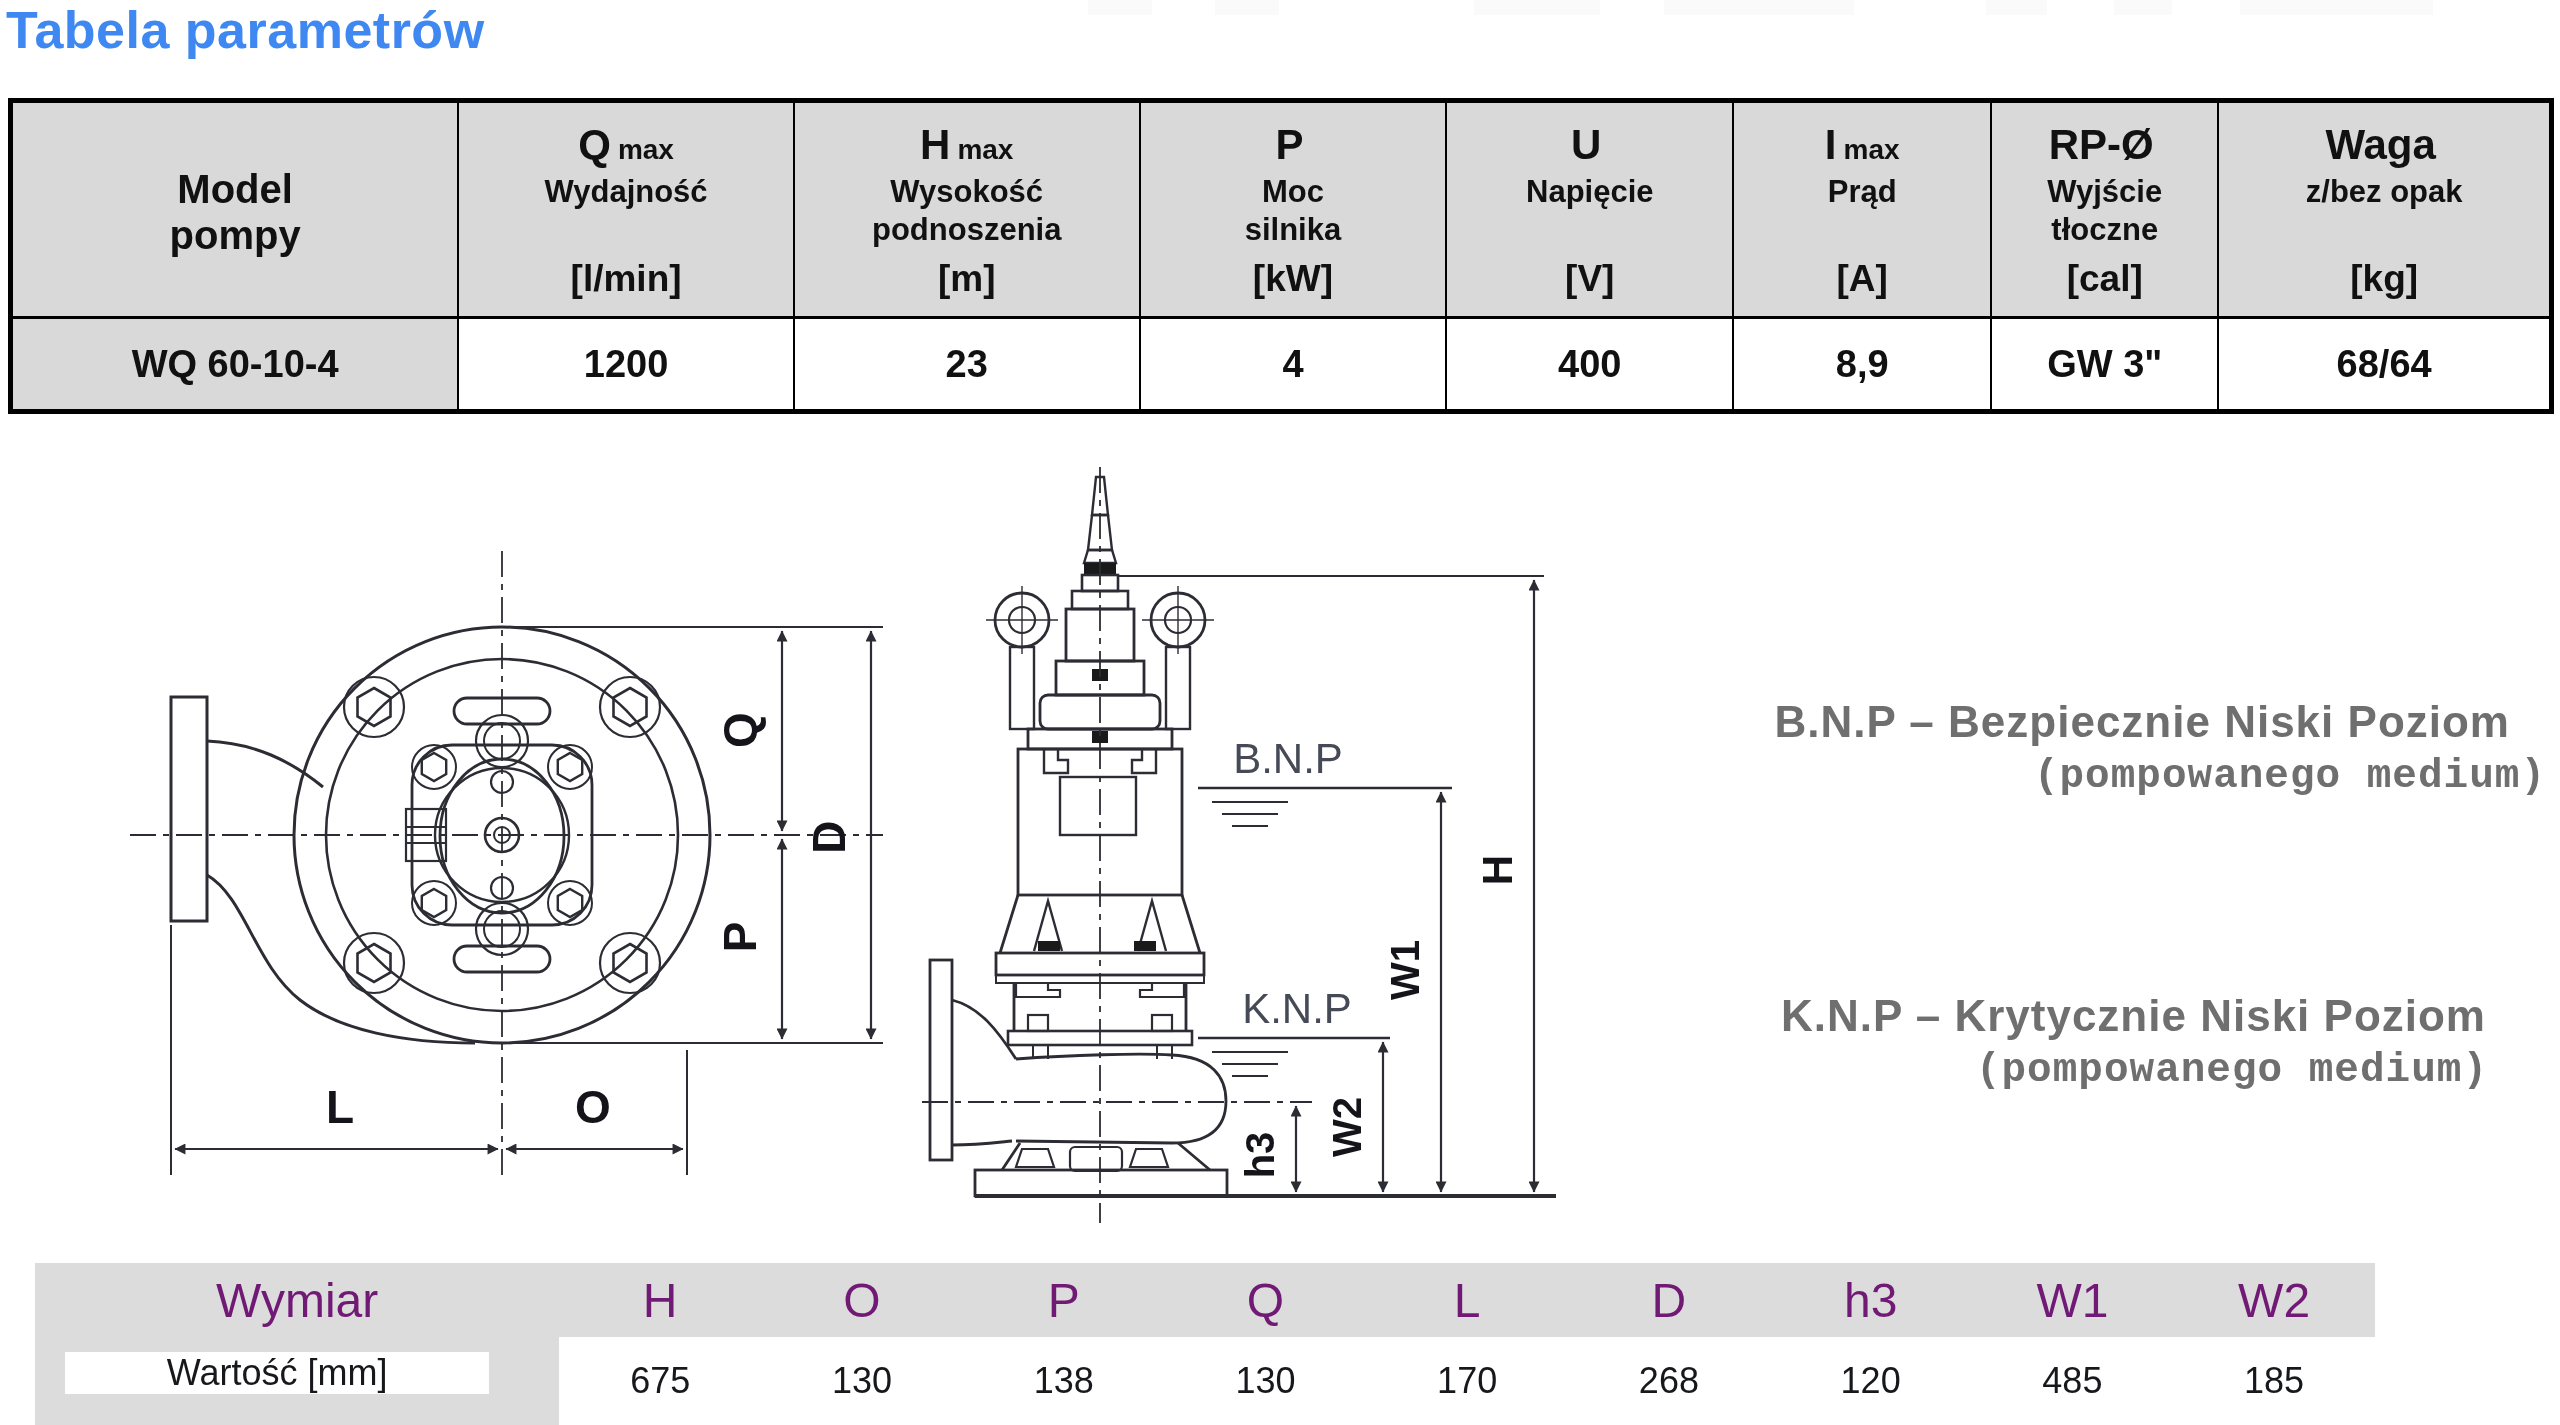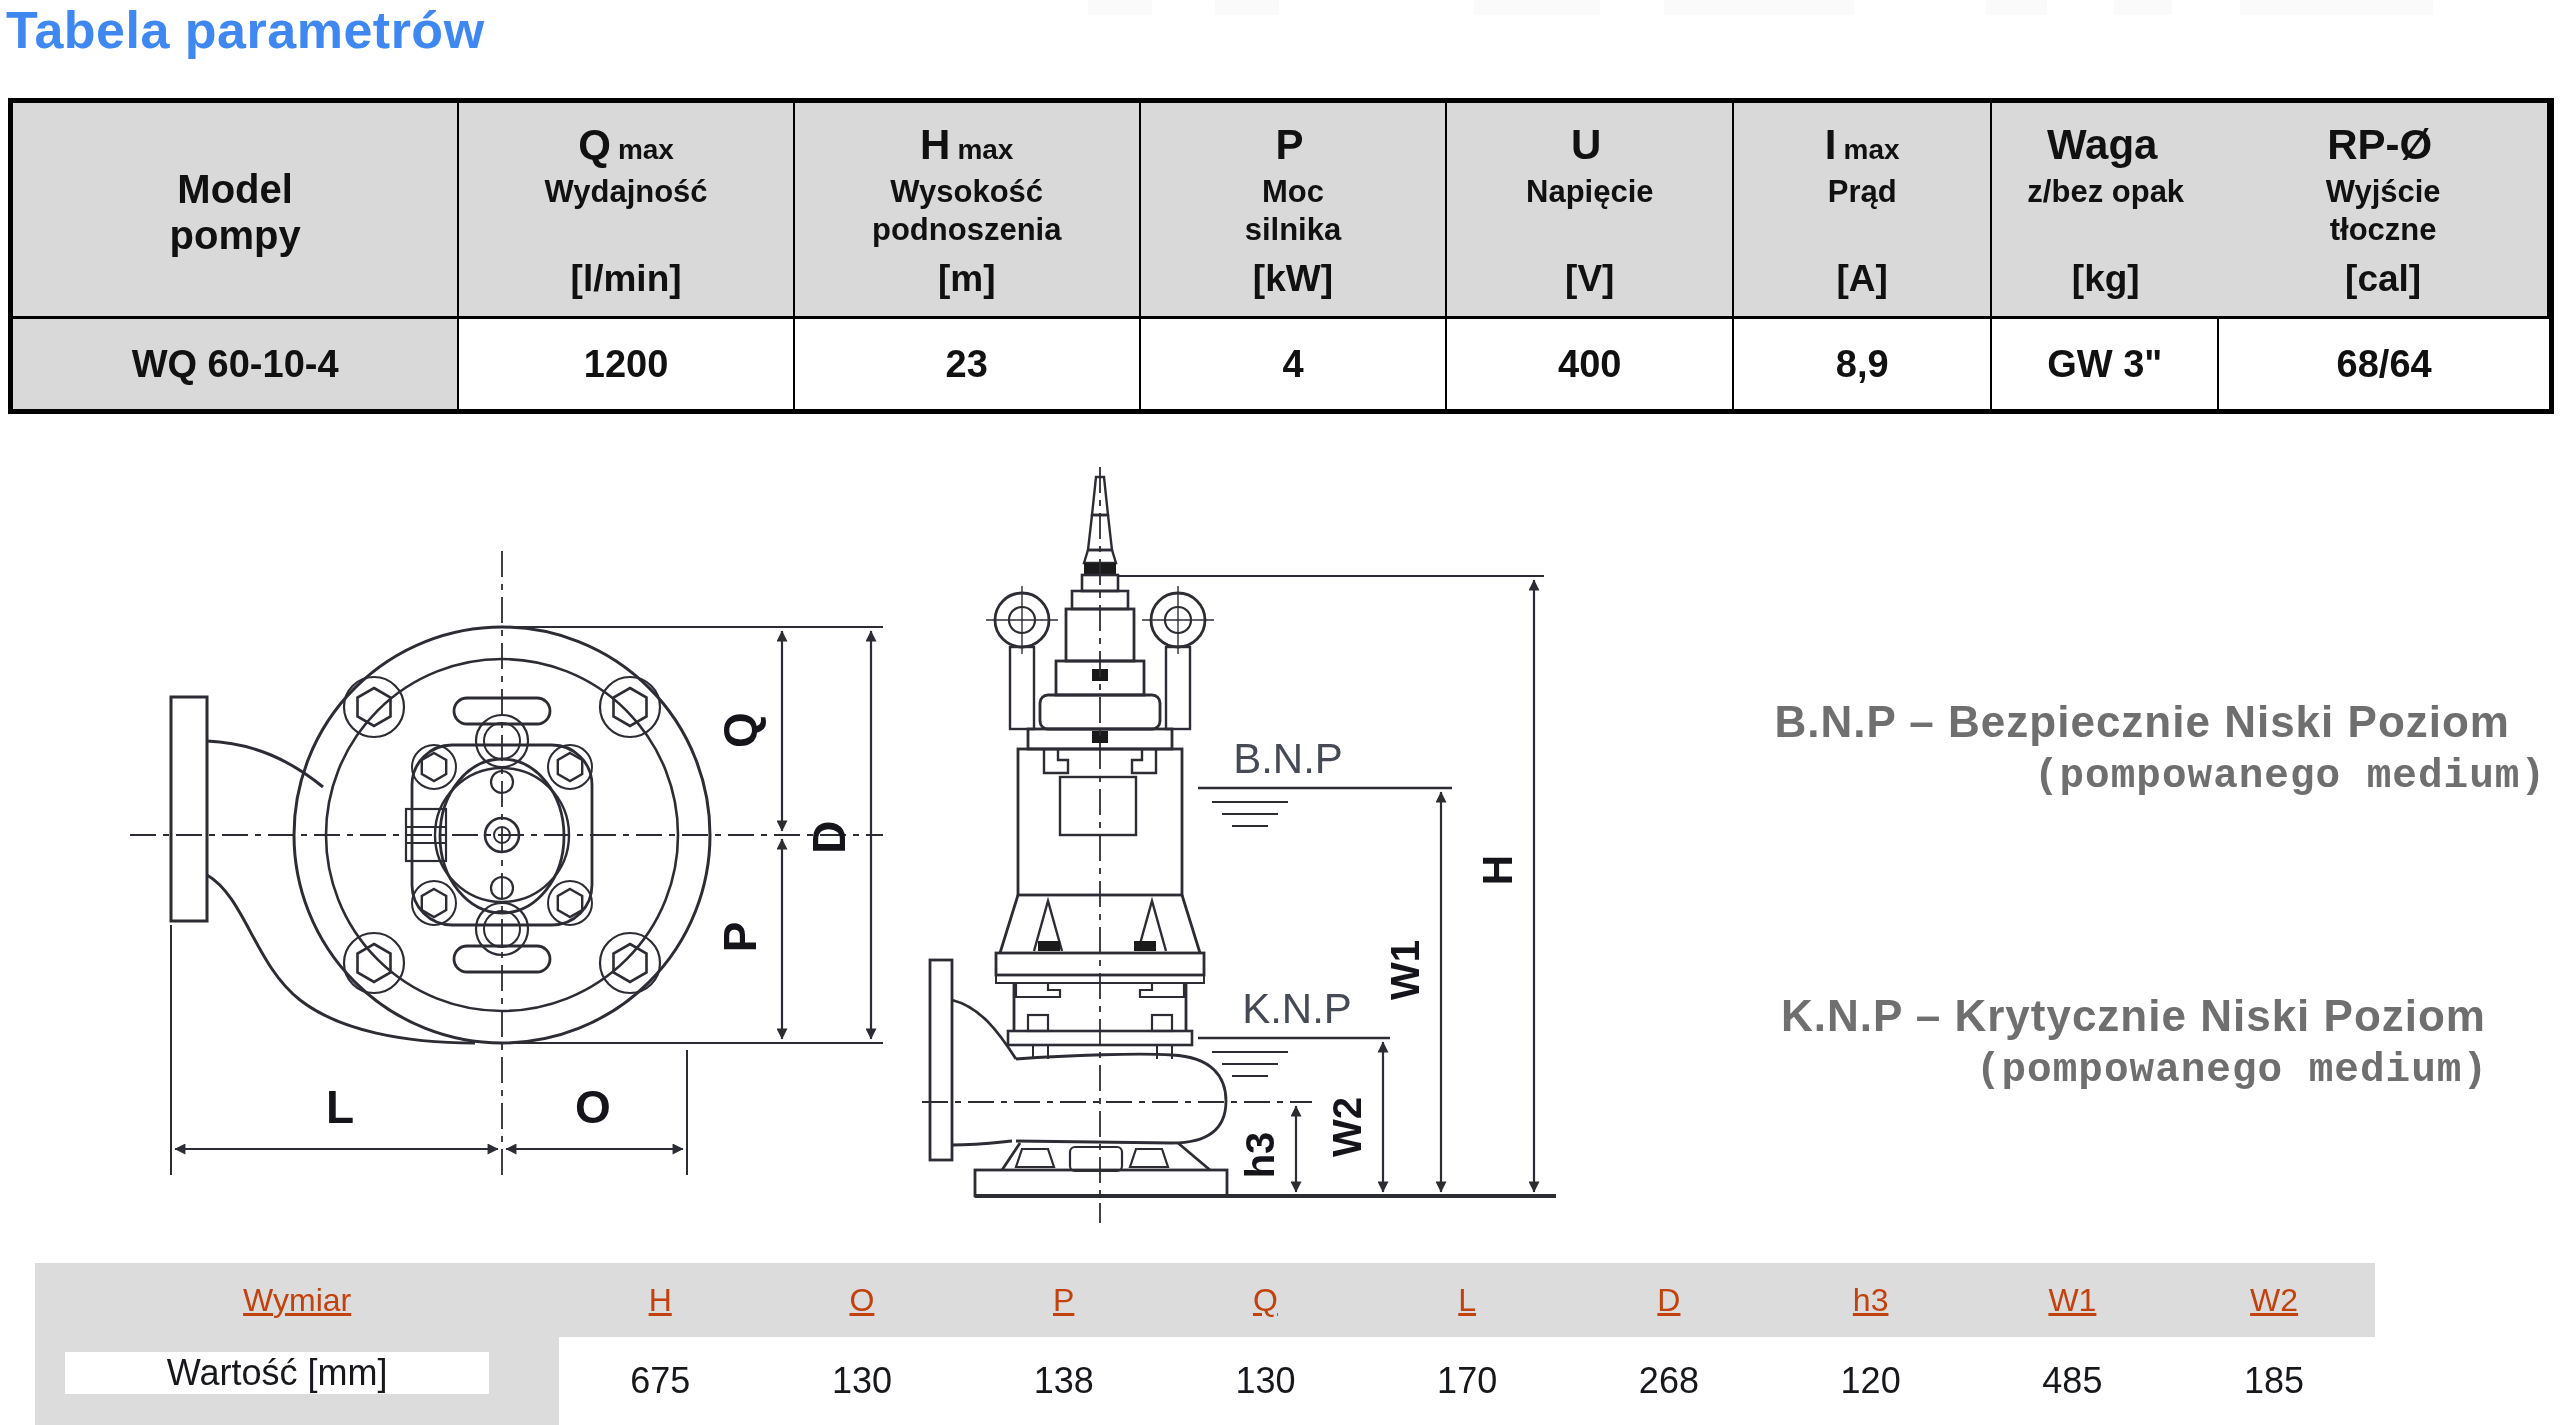--- a/index.html
+++ b/index.html
@@ -43,21 +43,21 @@
   
   .drawing{position:absolute;}
   .drawing svg{display:block;}
   .dim-label{font-family:"Liberation Sans",sans-serif;font-weight:bold;fill:#14141a;}
   .lvl-label{font-family:"Liberation Sans",sans-serif;fill:#454a56;}
 
   
   .dims-table{position:absolute;left:35px;top:1263px;width:2340px;display:grid;
               grid-template-columns:525fr repeat(9,202fr);grid-template-rows:74px 88px;}
   .dh{background:#dcdcdc;display:flex;align-items:center;justify-content:center;
-      font-size:32px;color:#c2410c;text-decoration:underline;}
+      font-size:48px;color:#701a75;}
   .dv{background:#fff;display:flex;align-items:center;justify-content:center;
       font-size:36px;color:#17181c;}
   .dv-label-wrap{background:#dcdcdc;display:flex;align-items:flex-start;}
   .chip{background:#fff;flex:1;margin:15px 70px 17px 30px;display:flex;align-items:center;
         justify-content:center;font-size:36px;color:#17181c;}
 </style>
 </head>
 <body>
 
 <div class="stage">
@@ -125,41 +125,41 @@
       <div class="sym-row">
           <span class="sym">I</span>
           <span class="sub">max</span>
         </div>
       <div class="desc">
           <div>Prąd</div>
           <div></div>
         </div>
       <div class="unit">[A]</div>
     </div>
+    <div class="hcell">
+      <div class="sym-row">
+          <span class="sym">RP-Ø</span>
+          <span class="sub"></span>
+        </div>
+      <div class="desc">
+          <div>Wyjście</div>
+          <div>tłoczne</div>
+        </div>
+      <div class="unit">[cal]</div>
+    </div>
     <div class="hcell last">
       <div class="sym-row">
           <span class="sym">Waga</span>
           <span class="sub"></span>
         </div>
       <div class="desc">
           <div>z/bez opak</div>
           <div></div>
         </div>
       <div class="unit">[kg]</div>
-    </div>
-    <div class="hcell">
-      <div class="sym-row">
-          <span class="sym">RP-Ø</span>
-          <span class="sub"></span>
-        </div>
-      <div class="desc">
-          <div>Wyjście</div>
-          <div>tłoczne</div>
-        </div>
-      <div class="unit">[cal]</div>
     </div>
 
     <div class="dcell model-col">WQ 60-10-4</div>
     <div class="dcell">1200</div>
     <div class="dcell">23</div>
     <div class="dcell">4</div>
     <div class="dcell">400</div>
     <div class="dcell">8,9</div>
     <div class="dcell">GW 3"</div>
     <div class="dcell last">68/64</div>

